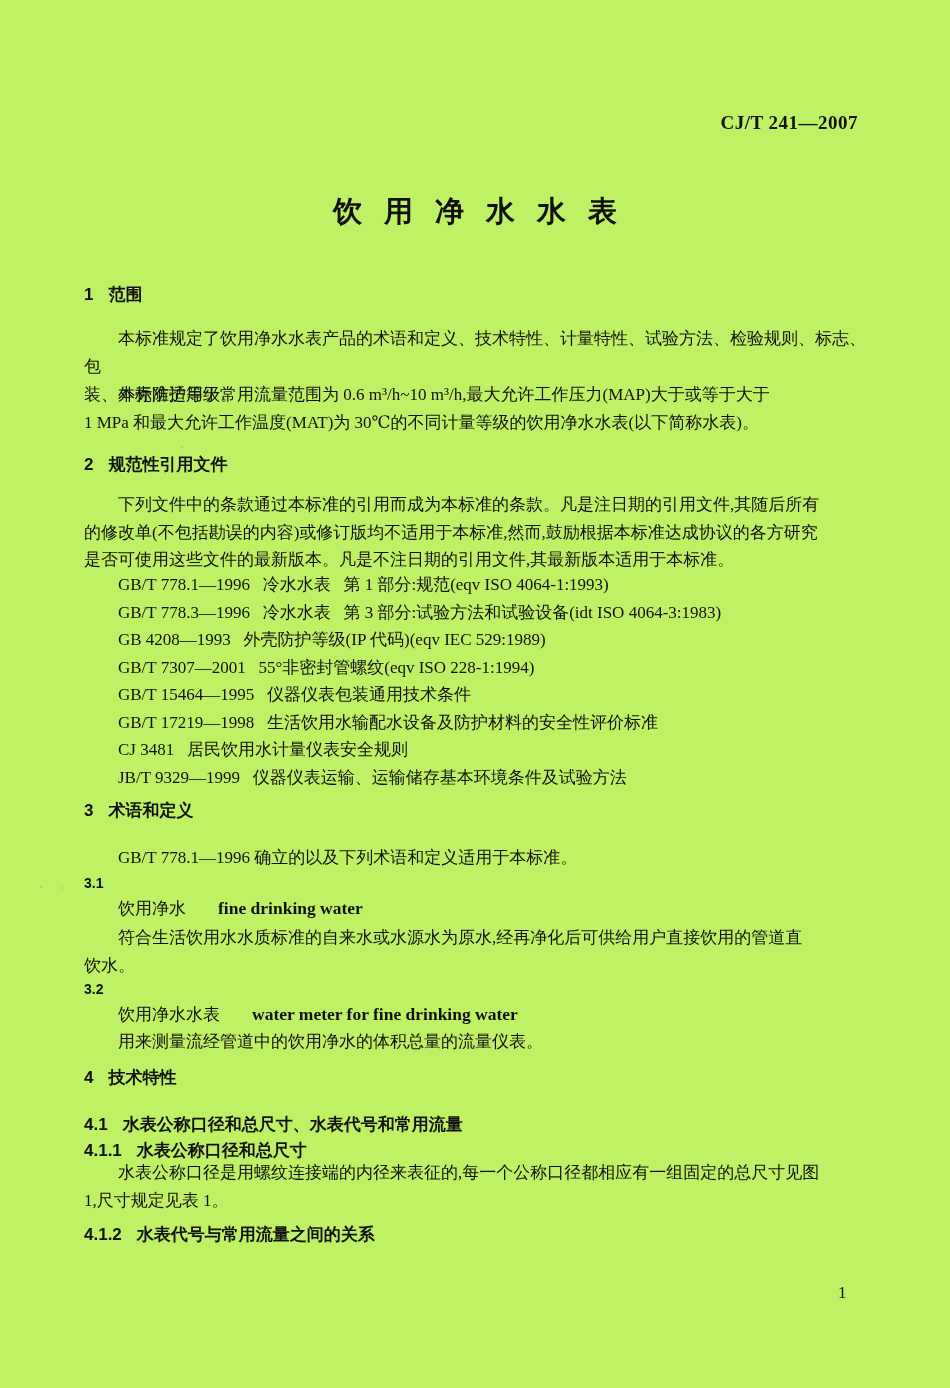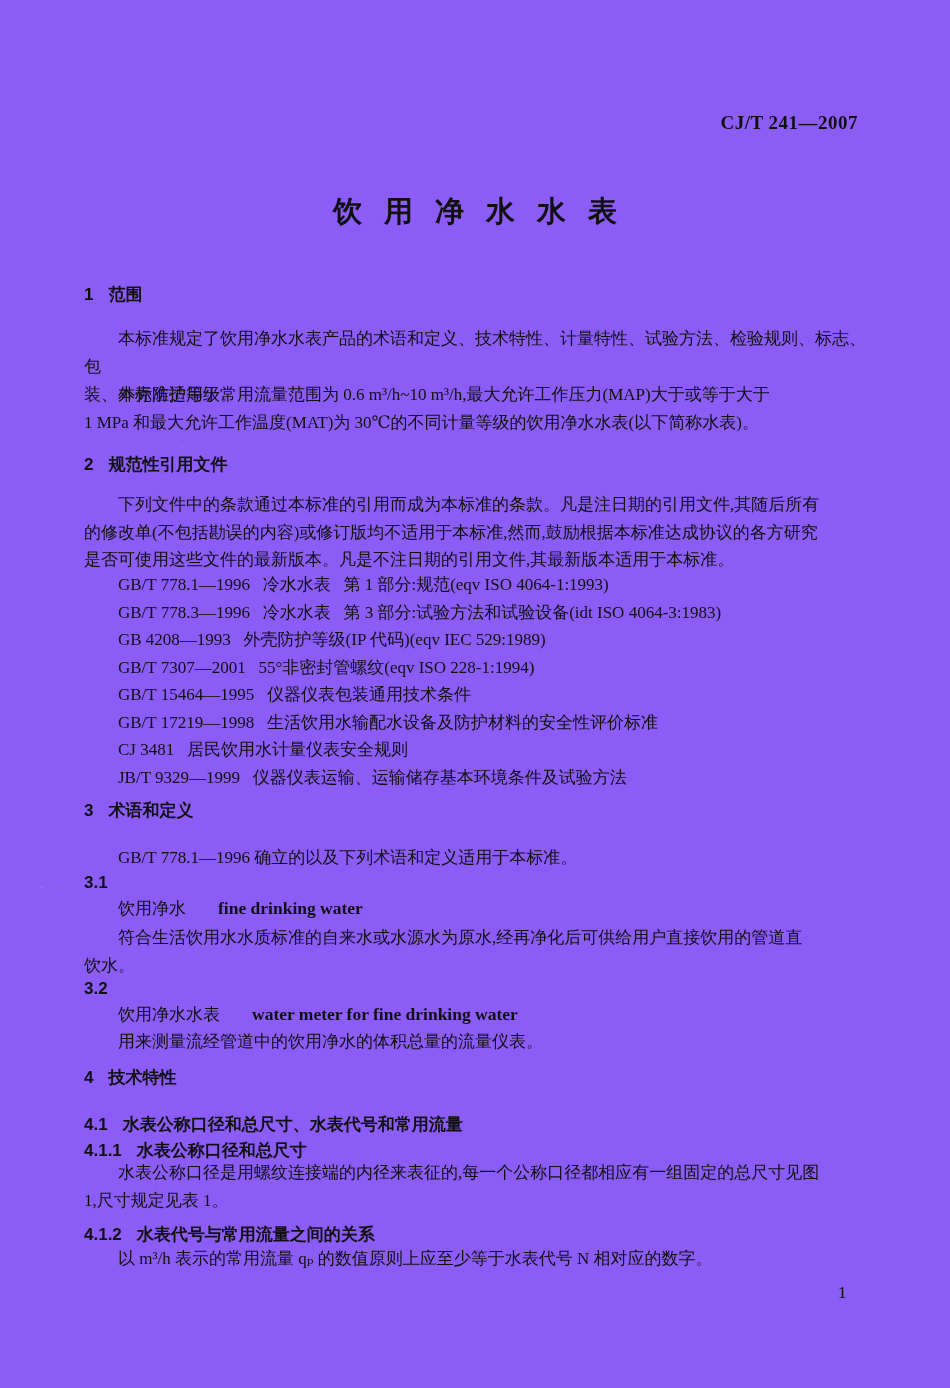--- a/index.html
+++ b/index.html
@@ -1,20 +1,20 @@
 <!DOCTYPE html>
 <html><head>
 <meta charset="utf-8">
 <style>
   html,body{margin:0;padding:0;background:#e8e8e8;}
   .page{
     position:relative;
     width:950px;height:1388px;
     margin:0 auto;
-    background:#8b5cf6;
+    background:#bef264;
     color:#101010;
     overflow:hidden;
     font-family:"Liberation Serif","DejaVu Serif",serif;
   }
   .header-code{
     position:absolute;top:112px;right:92px;
     font-family:"Liberation Serif","DejaVu Serif",serif;
     font-weight:bold;font-size:19px;letter-spacing:.5px;
   }
   .doc-title{
@@ -28,21 +28,21 @@
     position:absolute;left:84px;
     font-family:"Liberation Sans","DejaVu Sans",sans-serif;
     font-weight:bold;font-size:17px;line-height:24px;
     white-space:pre;
   }
   .sec-h .lbl{margin-left:15px;}
   .sub-h{font-size:17px;margin-top:6px;}
   .clause-num{
     position:absolute;left:84px;
     font-family:"Liberation Sans","DejaVu Sans",sans-serif;
-    font-weight:600;font-size:17px;line-height:24px;
+    font-weight:600;font-size:14px;line-height:24px;
   }
   .p{
     position:absolute;left:84px;width:786px;
     font-size:17px;line-height:28px;
   }
   .p.lh27 .ln{line-height:27.5px;}
   .ln{white-space:pre-wrap;}
   .fi{text-indent:34px;}
   .reflist{position:absolute;left:118px;width:752px;font-size:17px;}
   .reflist .ln{line-height:27.5px;}
@@ -131,19 +131,16 @@
 
   <div class="sec-h sub-h" style="top:1133px"><span class="num">4.1.1</span><span class="lbl">水表公称口径和总尺寸</span></div>
 
   <div class="p" style="top:1159px">
     <div class="ln fi">水表公称口径是用螺纹连接端的内径来表征的,每一个公称口径都相应有一组固定的总尺寸见图</div>
     <div class="ln">1,尺寸规定见表 1。</div>
   </div>
 
   <div class="sec-h sub-h" style="top:1217px"><span class="num">4.1.2</span><span class="lbl">水表代号与常用流量之间的关系</span></div>
 
-  <div class="p" style="top:1245px">
-    <div class="ln fi">以 m³/h 表示的常用流量 qₚ 的数值原则上应至少等于水表代号 N 相对应的数字。</div>
-  </div>
 
   <div class="page-num">1</div>
 
 </div>
 
 </body></html>

